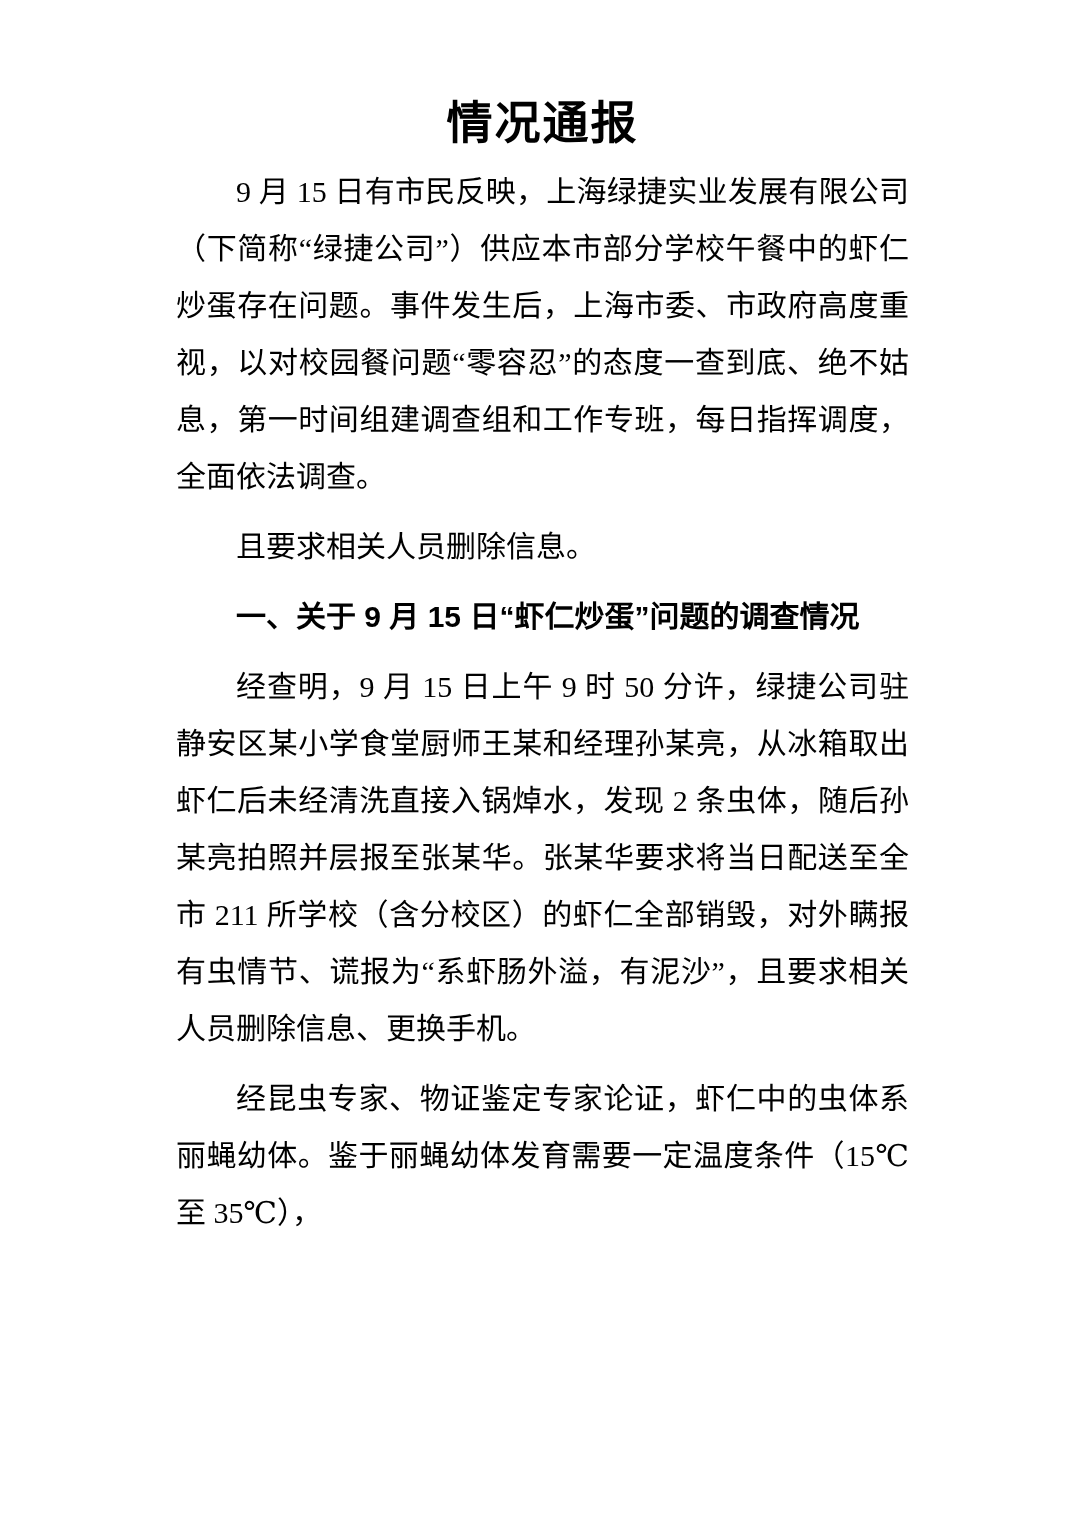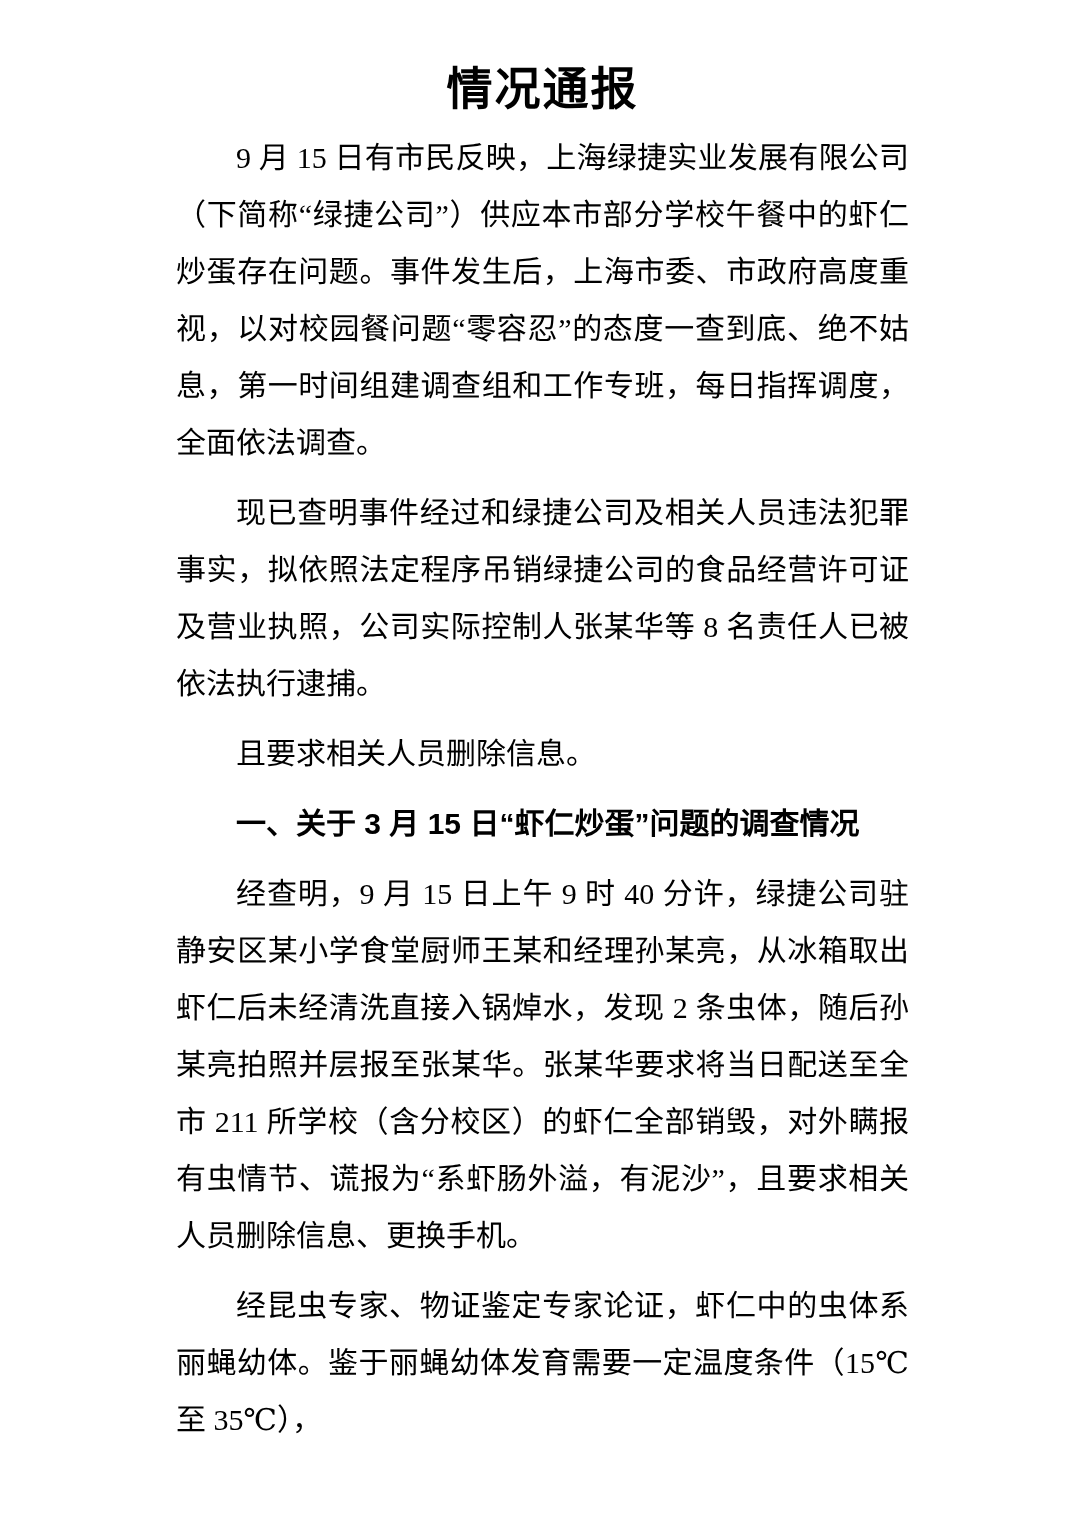--- a/index.html
+++ b/index.html
@@ -11,21 +11,21 @@
   body {
     width: 1080px;
     height: 1527px;
     overflow: hidden;
     color: #000000;
     font-family: "Liberation Serif", "DejaVu Serif", serif;
   }
   .page {
     width: 1080px;
     height: 1527px;
-    padding: 64px 158px 0 163px;
+    padding: 98px 158px 0 163px;
     background: #ffffff;
   }
   .doc-title {
     margin: 0;
     font-size: 46px;
     line-height: 52px;
     font-weight: 700;
     text-align: center;
     letter-spacing: 2px;
     font-family: "Liberation Serif", "DejaVu Serif", serif;
@@ -44,24 +44,23 @@
   }
 </style>
 </head>
 <body>
 
 <div class="page">
   <h1 class="doc-title">情况通报</h1>
 
   <p class="para">9 月 15 日有市民反映，上海绿捷实业发展有限公司（下简称“绿捷公司”）供应本市部分学校午餐中的虾仁炒蛋存在问题。事件发生后，上海市委、市政府高度重视，以对校园餐问题“零容忍”的态度一查到底、绝不姑息，第一时间组建调查组和工作专班，每日指挥调度，全面依法调查。</p>
 
-  <p class="para">现已查明事件经过和绿捷公司及相关人员违法犯罪事实，拟依照法定程序吊销绿捷公司的食品经营许可证及营业执照，公司实际控制人张某华等 8 名责任人已被依法执行逮捕。</p>
 
 
   <p class="para">且要求相关人员删除信息。</p>
 
-  <p class="para heading">一、关于 3 月 15 日“虾仁炒蛋”问题的调查情况</p>
+  <p class="para heading">一、关于 9 月 15 日“虾仁炒蛋”问题的调查情况</p>
 
-  <p class="para">经查明，9 月 15 日上午 9 时 40 分许，绿捷公司驻静安区某小学食堂厨师王某和经理孙某亮，从冰箱取出虾仁后未经清洗直接入锅焯水，发现 2 条虫体，随后孙某亮拍照并层报至张某华。张某华要求将当日配送至全市 211 所学校（含分校区）的虾仁全部销毁，对外瞒报有虫情节、谎报为“系虾肠外溢，有泥沙”，且要求相关人员删除信息、更换手机。</p>
+  <p class="para">经查明，9 月 15 日上午 9 时 50 分许，绿捷公司驻静安区某小学食堂厨师王某和经理孙某亮，从冰箱取出虾仁后未经清洗直接入锅焯水，发现 2 条虫体，随后孙某亮拍照并层报至张某华。张某华要求将当日配送至全市 211 所学校（含分校区）的虾仁全部销毁，对外瞒报有虫情节、谎报为“系虾肠外溢，有泥沙”，且要求相关人员删除信息、更换手机。</p>
 
   <p class="para">经昆虫专家、物证鉴定专家论证，虾仁中的虫体系丽蝇幼体。鉴于丽蝇幼体发育需要一定温度条件（15℃至 35℃），</p>
 
 </div>
 
 </body></html>

